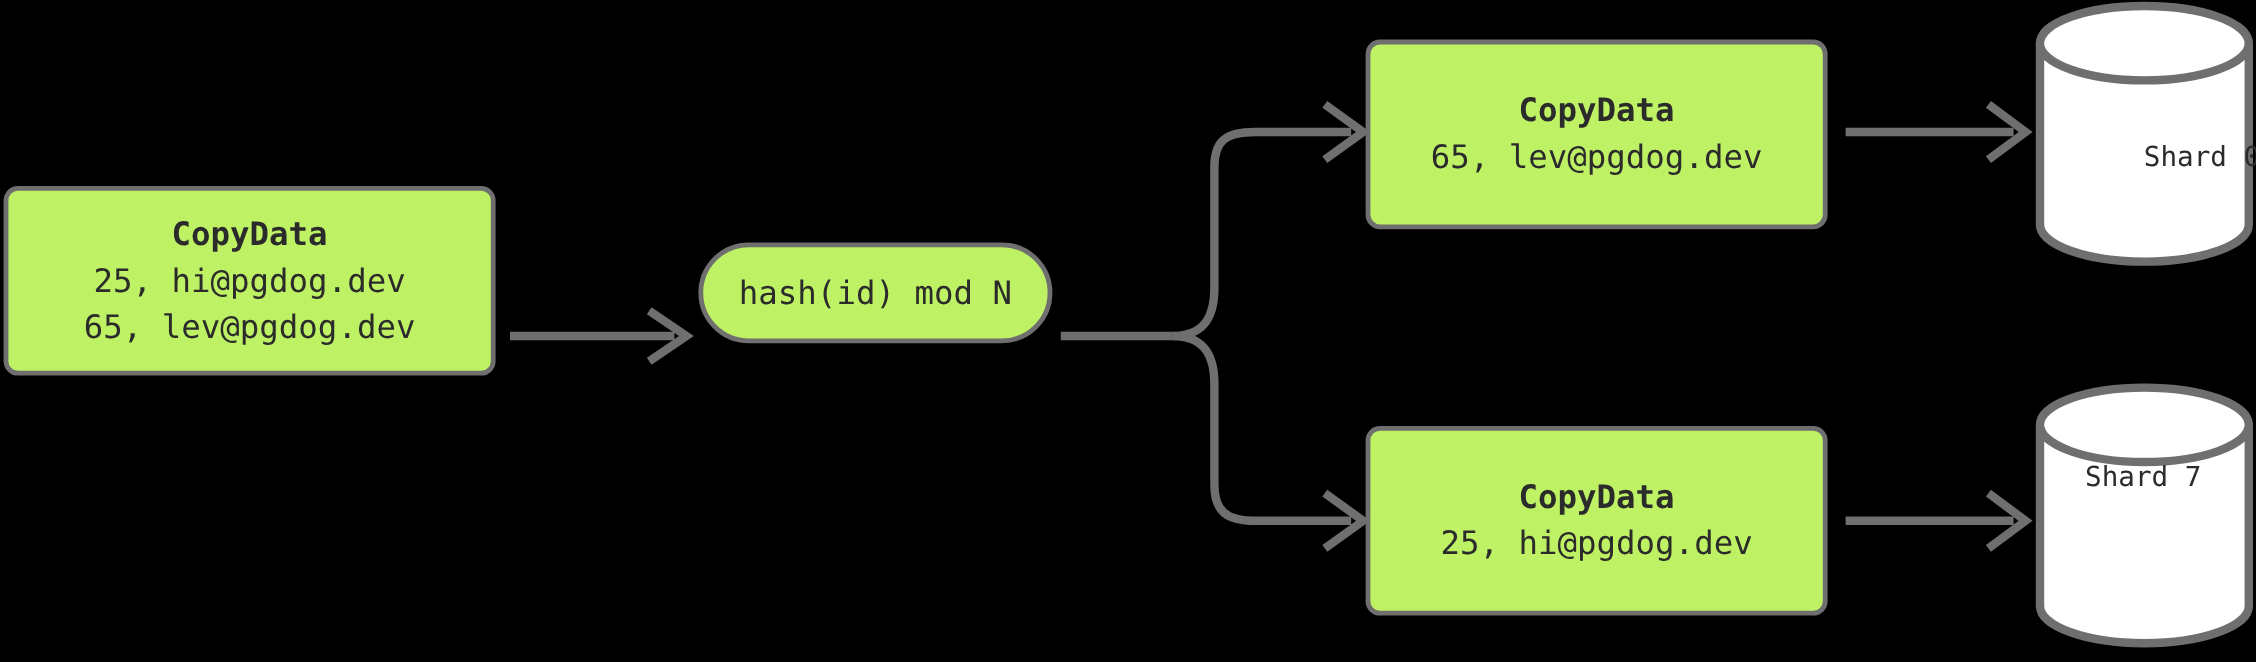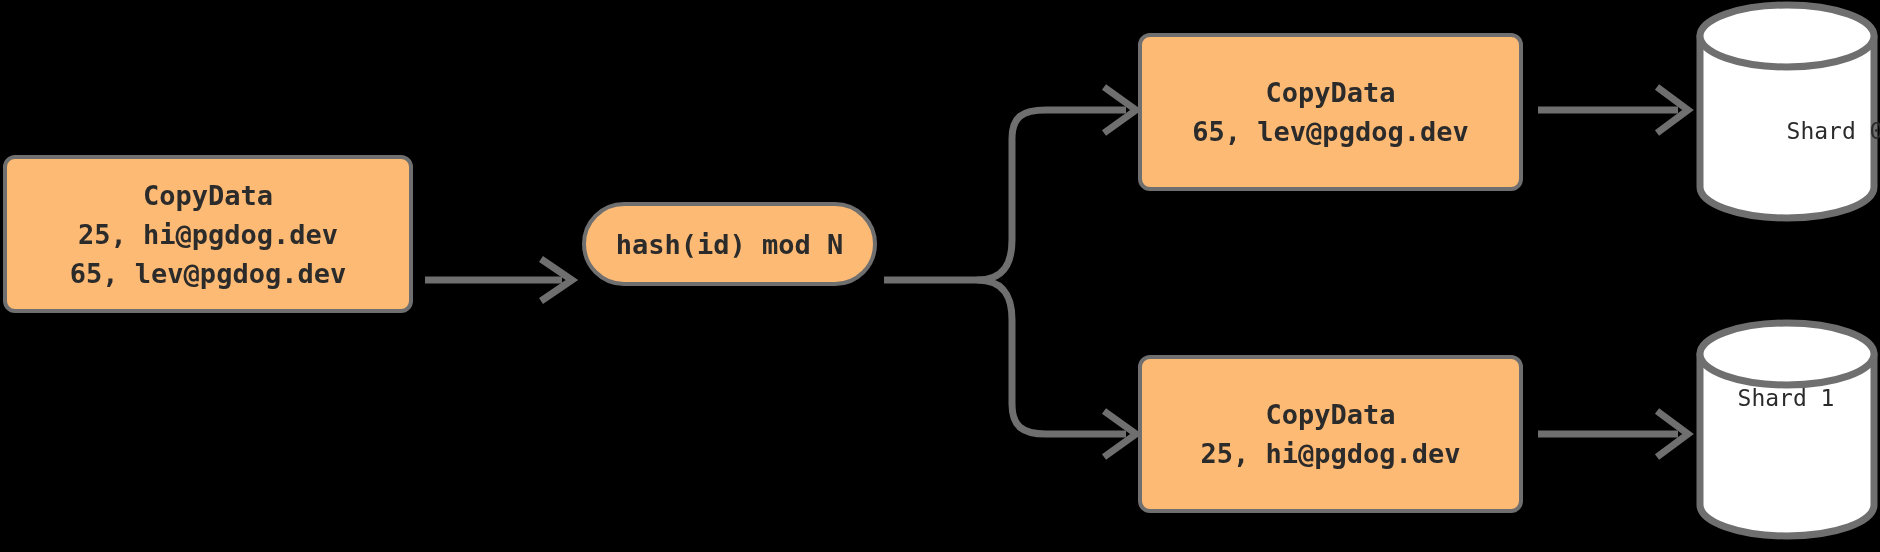--- a/index.html
+++ b/index.html
@@ -21,40 +21,39 @@
   }
   svg.layer {
     position: absolute;
     left: 0;
     top: 0;
     width: 1880px;
     height: 552px;
   }
   .node-box {
     position: absolute;
-    background: #fdba74;
+    background: #bef264;
     border: 4px solid #6f6f6f;
     border-radius: 12px;
     box-sizing: border-box;
     display: flex;
     flex-direction: column;
     align-items: center;
     justify-content: center;
     color: #2b2b2b;
   }
   .node-pill {
     border-radius: 60px;
   }
   .node-line {
     font-family: "DejaVu Sans Mono", "Liberation Mono", monospace;
     font-size: 27px;
     line-height: 39px;
     letter-spacing: 0px;
     white-space: pre;
-    font-weight: bold;
   }
   .node-line.title {
     font-weight: bold;
   }
   .cyl-label {
     position: absolute;
     font-family: "DejaVu Sans Mono", "Liberation Mono", monospace;
     font-size: 23px;
     color: #2b2b2b;
     text-align: center;
@@ -129,15 +128,15 @@
     <div class="node-line">65, lev@pgdog.dev</div>
   </div>
 
   <div class="node-box" id="box-shard1">
     <div class="node-line title">CopyData</div>
     <div class="node-line">25, hi@pgdog.dev</div>
   </div>
 
   <div class="cyl-label" id="label-shard0">Shard 0</div>
 
-  <div class="cyl-label" id="label-shard1">Shard 1</div>
+  <div class="cyl-label" id="label-shard1">Shard 7</div>
 
 </div>
 
 </body></html>

